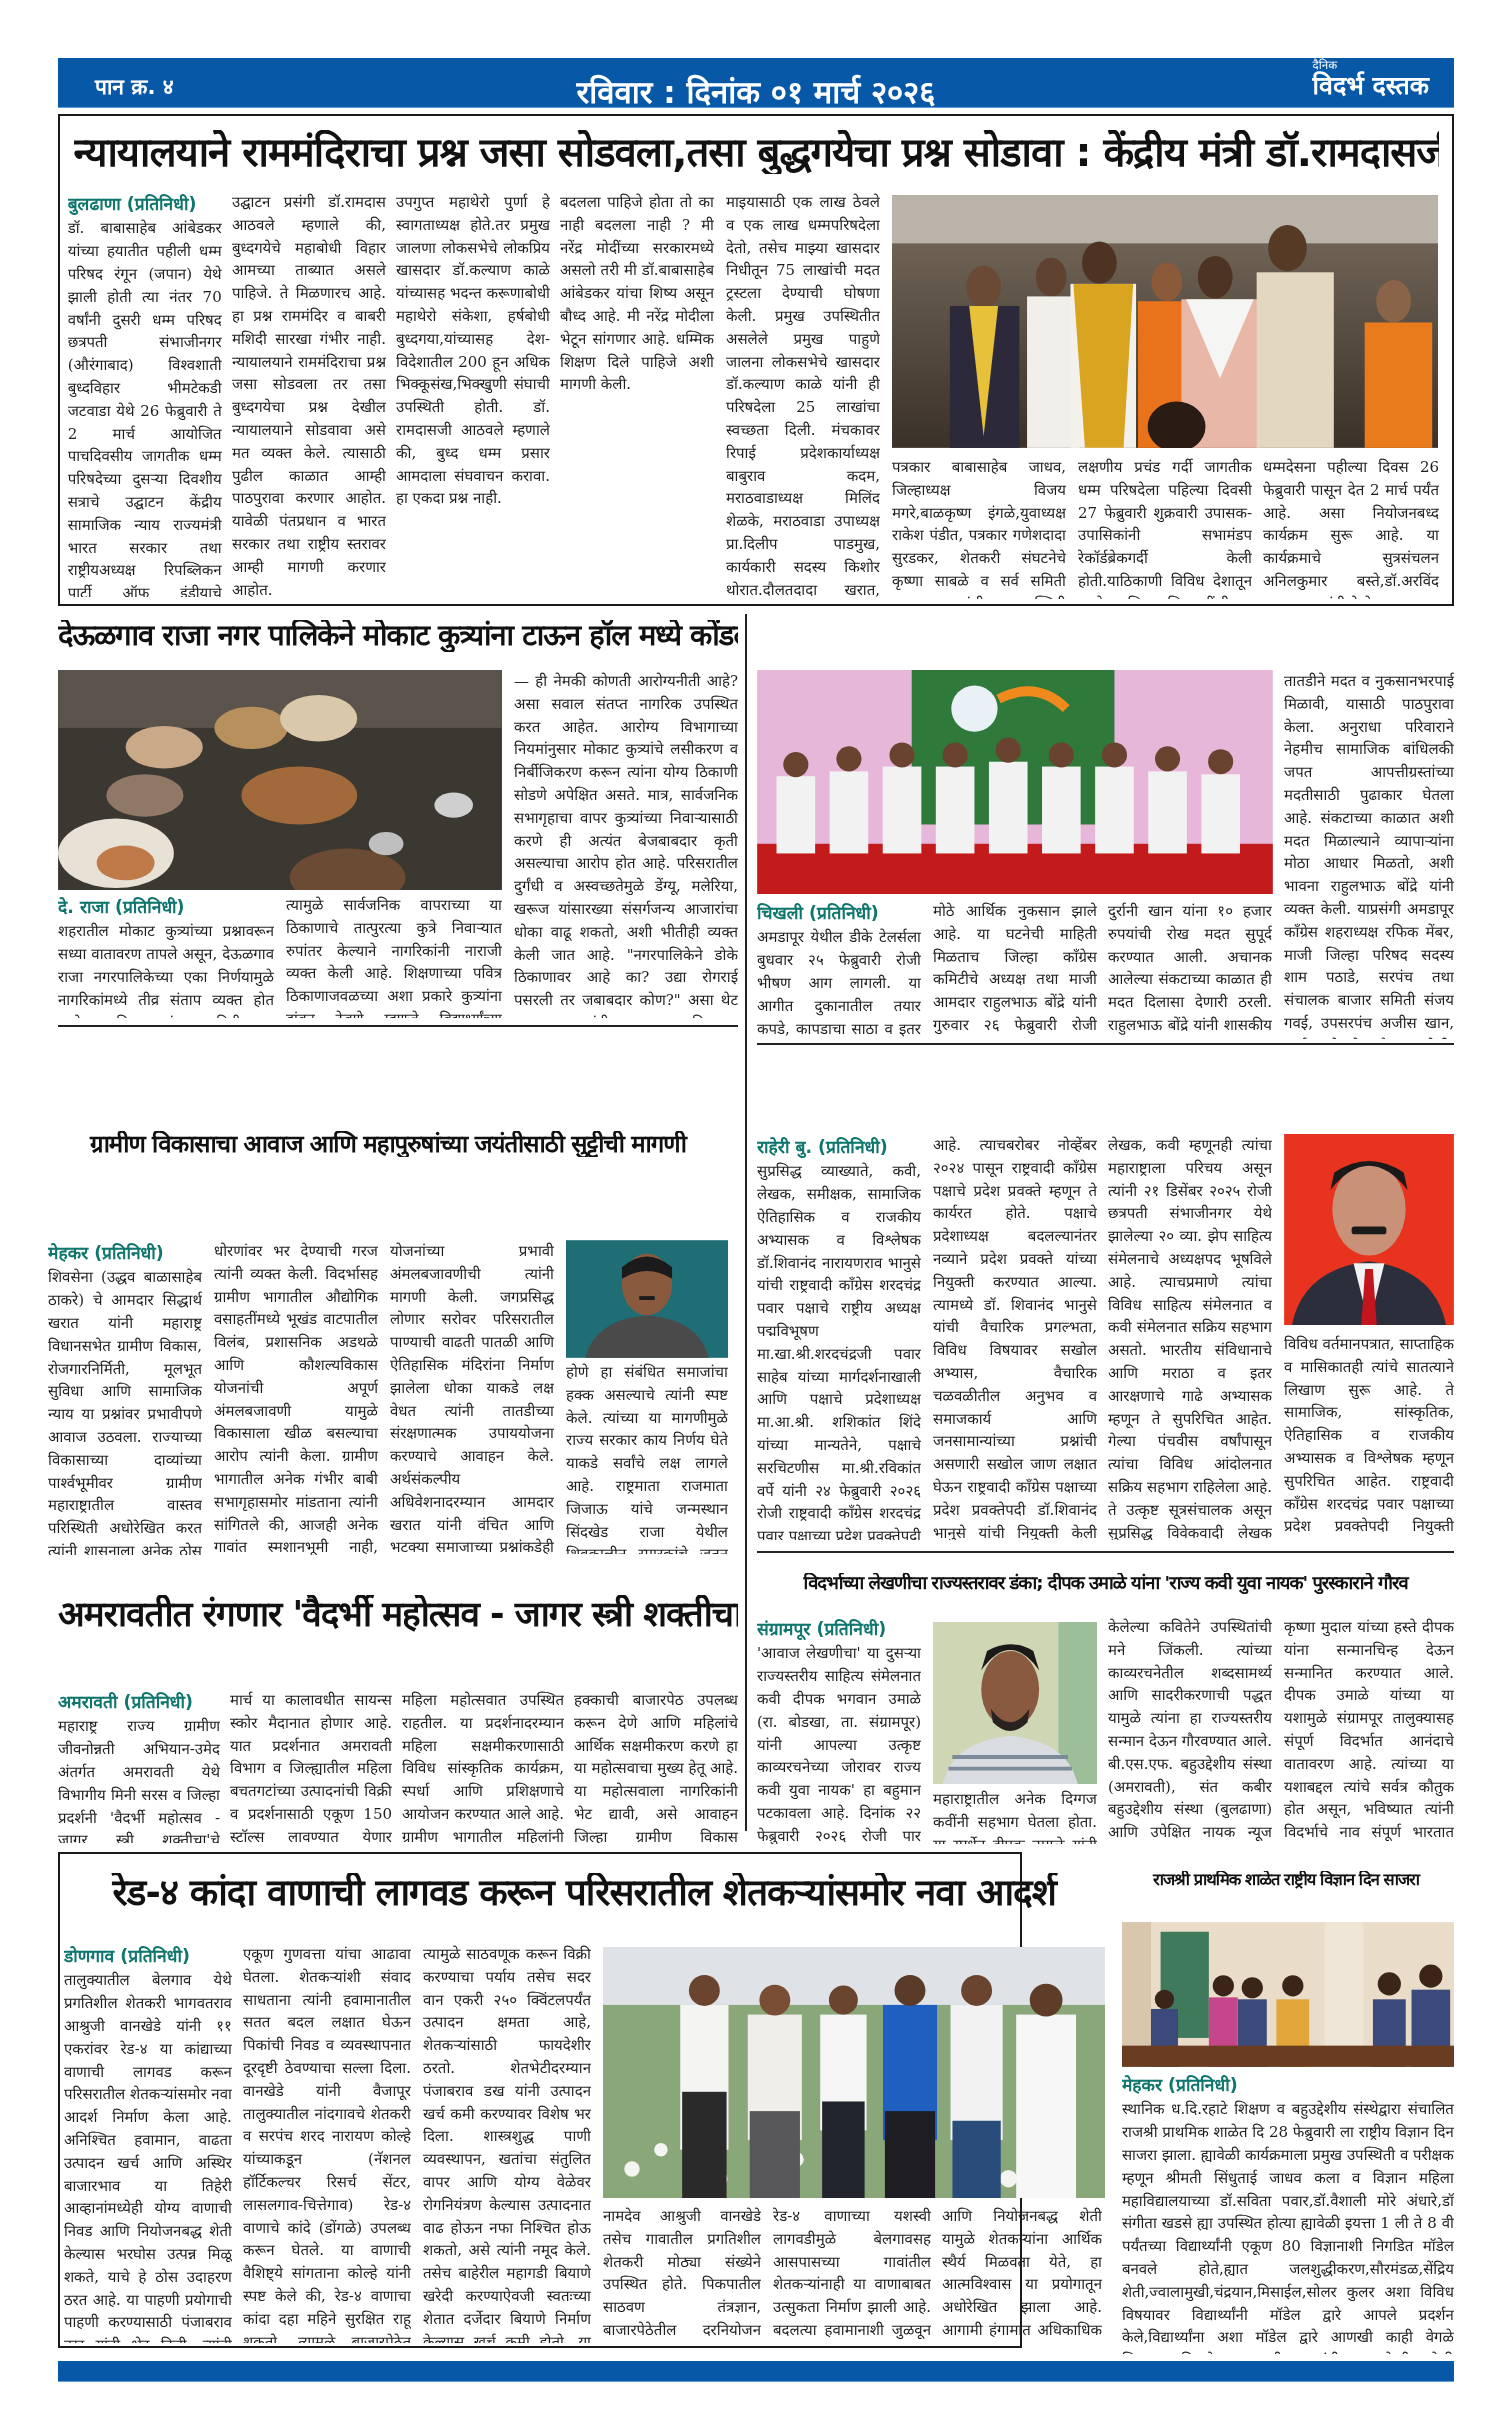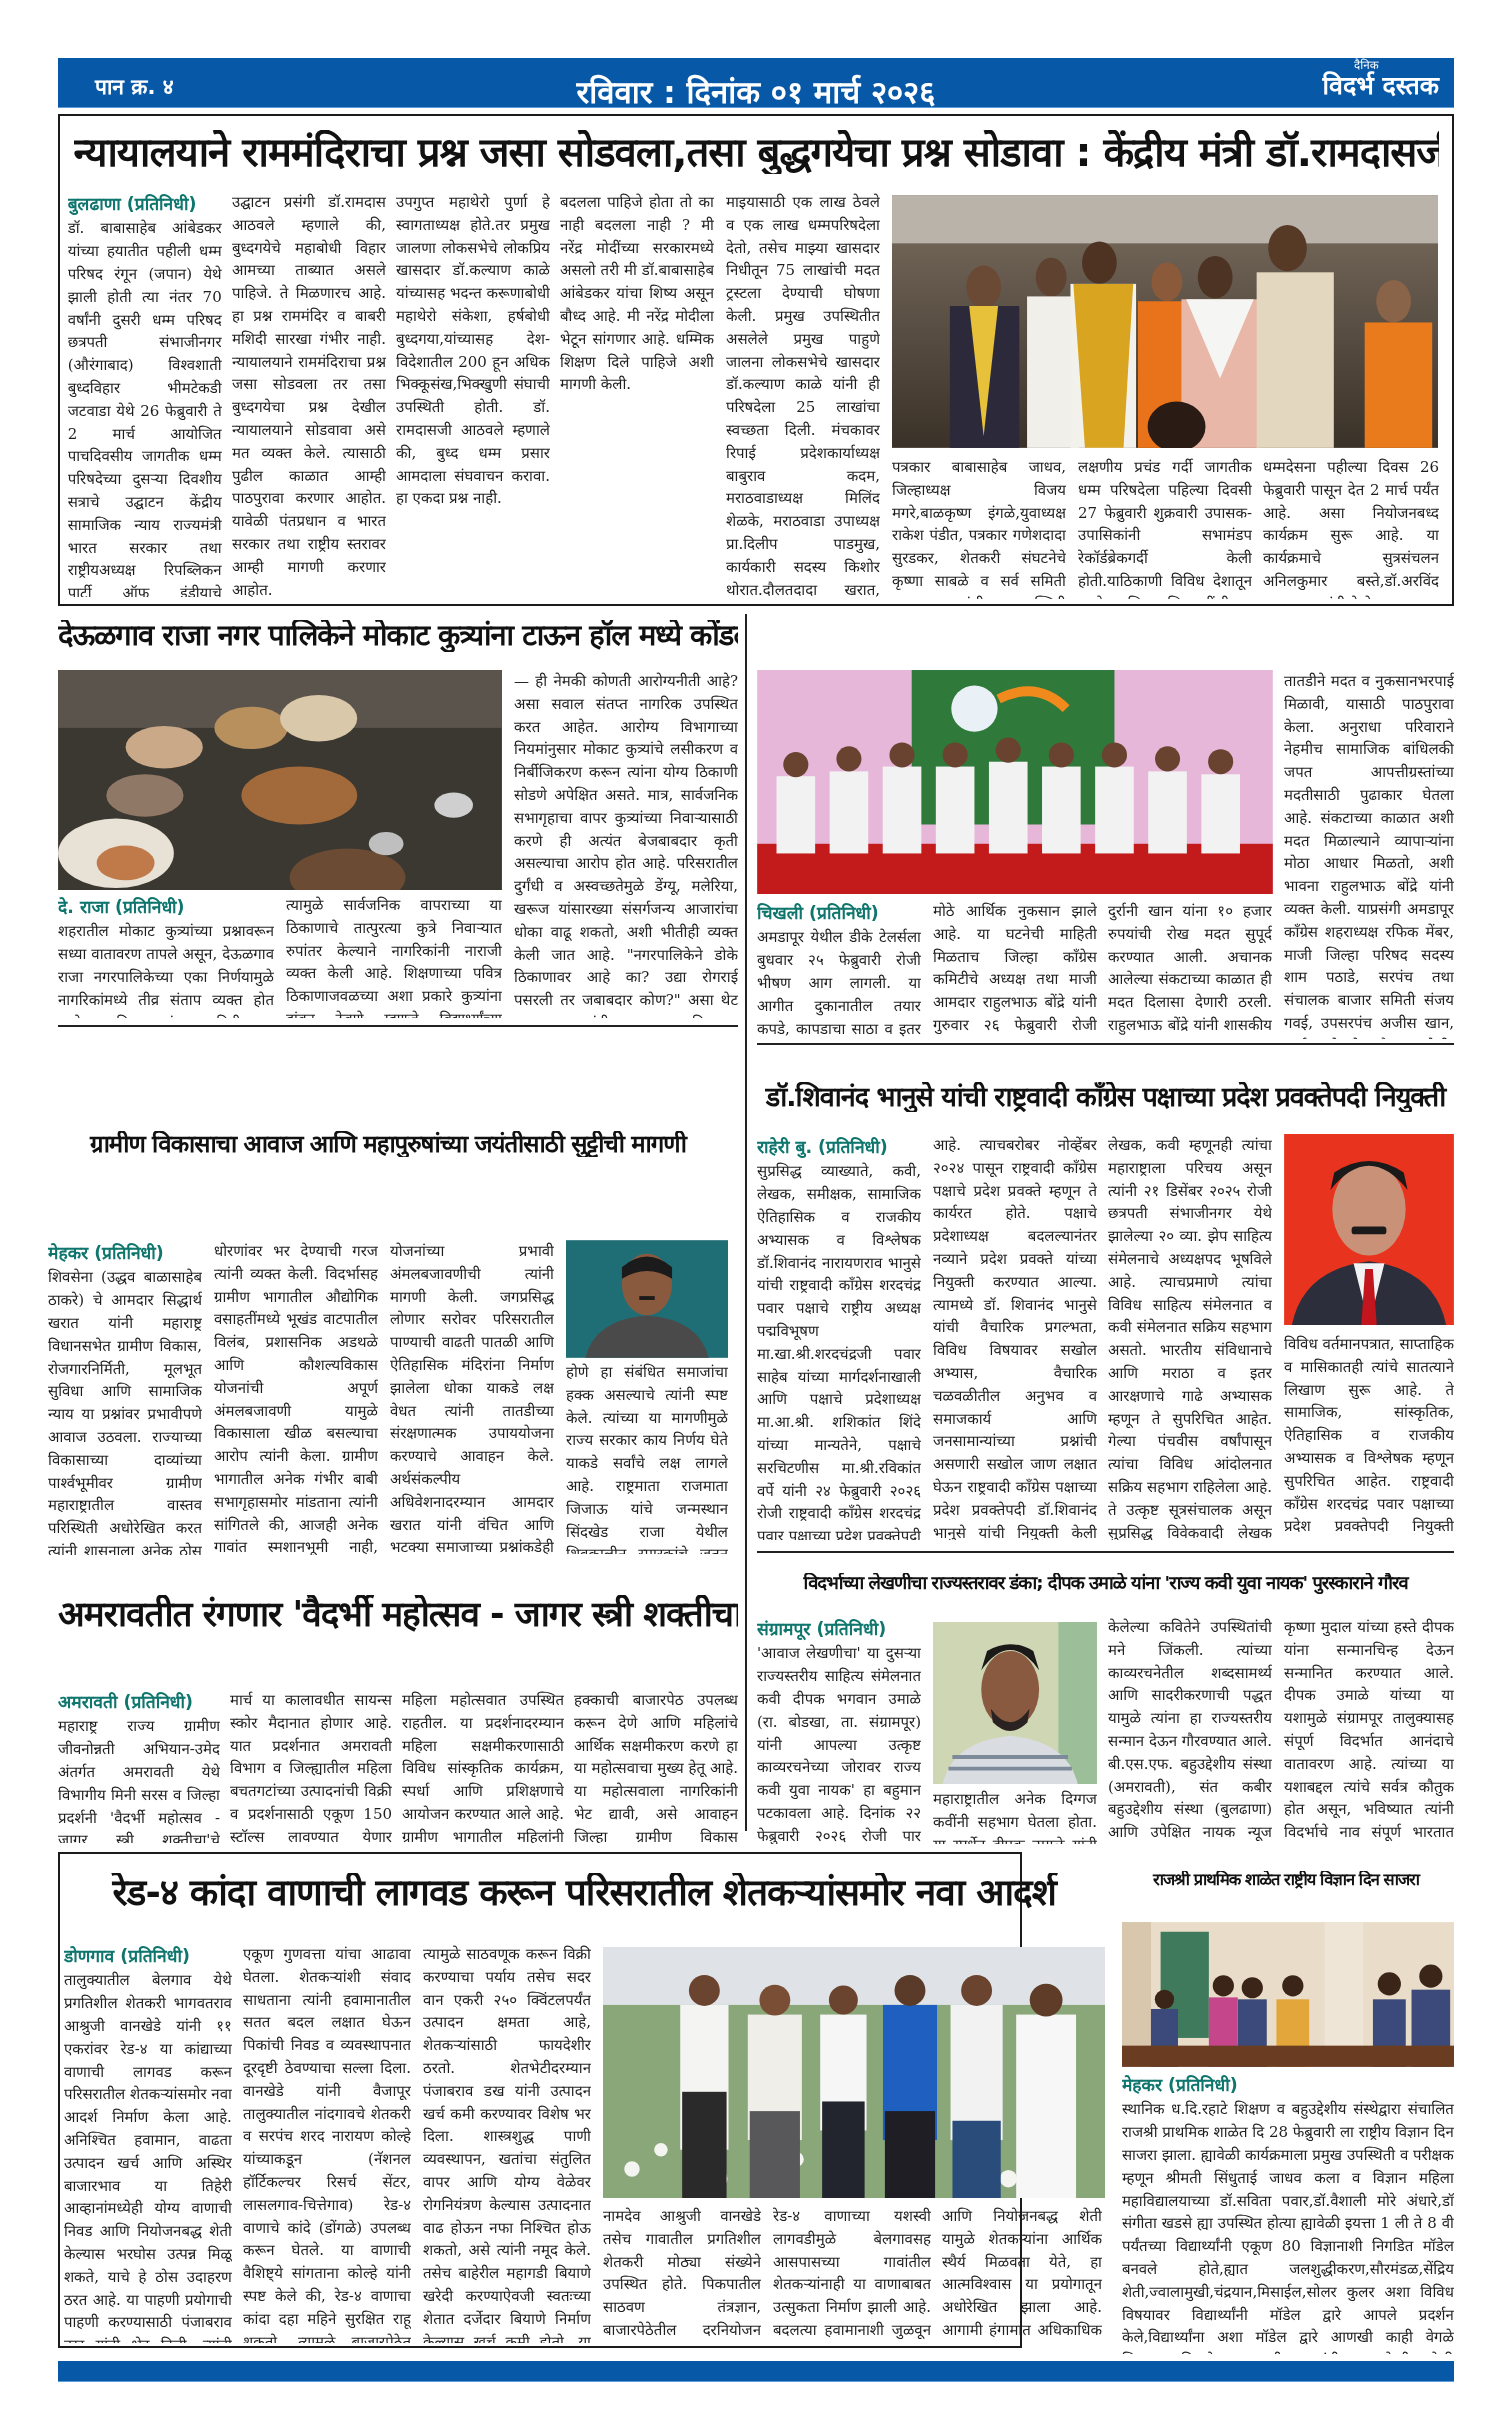--- a/index.html
+++ b/index.html
@@ -6,21 +6,21 @@
   html, body { width: 1505px; height: 2418px; background: #ffffff; overflow: hidden; }
   body { position: relative; font-family: "DejaVu Sans", "Liberation Sans", sans-serif; color: #1a1a1a; }
 
   .abs { position: absolute; }
 
   
   .masthead { left: 58px; top: 58px; width: 1396px; height: 50px; background: #0759a8; color: #fff;
               border-bottom: 1.9px solid #5d9bd8; }
   .masthead .page-no { position: absolute; left: 37px; top: 13.5px; font-size: 21px; font-weight: bold; }
   .masthead .date { position: absolute; left: 0; right: 0; top: 11.6px; text-align: center; font-size: 31px; font-weight: bold; }
-  .masthead .brand { position: absolute; right: 15px; top: 1.9px; text-align: center; line-height: 1; }
+  .masthead .brand { position: absolute; right: 25px; top: 1.9px; text-align: left; line-height: 1; }
   .masthead .brand .small { font-size: 11.6px; display: block; margin-right: 29px; }
   .masthead .brand .big { font-size: 25px; font-weight: bold; display: block; margin-top: 1.9px; }
 
   
   .box { border: 2.9px solid #1b1b1b; background: #fff; }
   .headline { font-family: "DejaVu Sans", sans-serif; font-weight: bold; color: #111; letter-spacing: -1px;
               white-space: nowrap; overflow: hidden; line-height: 1.1; }
   .col { font-family: "DejaVu Serif", "Liberation Serif", serif; font-size: 15px; line-height: 1.52;
          text-align: justify; color: #1e1e1e; overflow: hidden; }
   .dateline { font-family: "DejaVu Sans", sans-serif; font-weight: bold; font-size: 17.4px; color: #0f766e; display: block; }
@@ -174,21 +174,20 @@
       <path d="M58 28 Q84 6 110 28 L110 40 Q84 24 58 40Z" fill="#1b1b1b"></path>
       <rect x="76" y="58" width="16" height="4" fill="#1b1b1b"></rect>
       <path d="M20 122 Q30 82 84 78 Q138 82 148 122Z" fill="#4a4a4a"></path>
     </svg>
   </div>
   <div class="abs col" style="left:518px; top:328px; width:162px; height:193px;">होणे हा संबंधित समाजांचा हक्क असल्याचे त्यांनी स्पष्ट केले. त्यांच्या या मागणीमुळे राज्य सरकार काय निर्णय घेते याकडे सर्वांचे लक्ष लागले आहे. राष्ट्रमाता राजमाता जिजाऊ यांचे जन्मस्थान सिंदखेड राजा येथील शिवकालीन स्मारकांचे जतन करण्याची मागणी करत संत सेवालाल महाराज यांच्या जयंतीनिमित्त सुट्टी जाहीर करण्याचा आग्रह धरला.</div>
 </div>
 
 <div class="abs" style="left:757px; top:1043px; width:697px; height:502px;">
   <div class="abs rule-h" style="left:0; top:0; width:697px;"></div>
-  <div class="abs headline" style="left:0; top:39px; width:697px; font-size:27px; text-align:center;">डॉ.शिवानंद भानुसे यांची राष्ट्रवादी काँग्रेस पक्षाच्या प्रदेश प्रवक्तेपदी नियुक्ती</div>
   <div class="abs col" style="left:0; top:91px; width:164px; height:406px;">
     <span class="dateline">राहेरी बु. (प्रतिनिधी)</span>
     <span>सुप्रसिद्ध व्याख्याते, कवी, लेखक, समीक्षक, सामाजिक ऐतिहासिक व राजकीय अभ्यासक व विश्लेषक डॉ.शिवानंद नारायणराव भानुसे यांची राष्ट्रवादी काँग्रेस शरदचंद्र पवार पक्षाचे राष्ट्रीय अध्यक्ष पद्मविभूषण मा.खा.श्री.शरदचंद्रजी पवार साहेब यांच्या मार्गदर्शनाखाली आणि पक्षाचे प्रदेशाध्यक्ष मा.आ.श्री. शशिकांत शिंदे यांच्या मान्यतेने, पक्षाचे सरचिटणीस मा.श्री.रविकांत वर्पे यांनी २४ फेब्रुवारी २०२६ रोजी राष्ट्रवादी काँग्रेस शरदचंद्र पवार पक्षाच्या प्रदेश प्रवक्तेपदी नियुक्ती केली आहे. डॉ.शिवानंद भानुसे हे गेल्या २५ वर्षांपासून संभाजी ब्रिगेडच्या सक्रिय होते. संभाजी ब्रिगेडच्या व मराठा सेवा संघाच्या विविध पदावर त्यांनी उल्लेखनीय कार्य केले</span>
   </div>
   <div class="abs col" style="left:176px; top:91px; width:164px; height:406px;">आहे. त्याचबरोबर नोव्हेंबर २०२४ पासून राष्ट्रवादी काँग्रेस पक्षाचे प्रदेश प्रवक्ते म्हणून ते कार्यरत होते. पक्षाचे प्रदेशाध्यक्ष बदलल्यानंतर नव्याने प्रदेश प्रवक्ते यांच्या नियुक्ती करण्यात आल्या. त्यामध्ये डॉ. शिवानंद भानुसे यांची वैचारिक प्रगल्भता, विविध विषयावर सखोल अभ्यास, वैचारिक चळवळीतील अनुभव व समाजकार्य आणि जनसामान्यांच्या प्रश्नांची असणारी सखोल जाण लक्षात घेऊन राष्ट्रवादी काँग्रेस पक्षाच्या प्रदेश प्रवक्तेपदी डॉ.शिवानंद भानुसे यांची नियुक्ती केली आहे. डॉ.शिवानंद भानुसे हे बुलढाणा जिल्ह्यातील सिंदखेडराजा तालुक्यातील विझोरा येथील रहिवासी असून, सध्या ते छत्रपती संभाजीनगर येथील देवगिरी महाविद्यालयात कार्यरत आहेत. सुप्रसिद्ध लेखक,</div>
   <div class="abs col" style="left:351px; top:91px; width:164px; height:406px;">लेखक, कवी म्हणूनही त्यांचा महाराष्ट्राला परिचय असून त्यांनी २१ डिसेंबर २०२५ रोजी छत्रपती संभाजीनगर येथे झालेल्या २० व्या. झेप साहित्य संमेलनाचे अध्यक्षपद भूषविले आहे. त्याचप्रमाणे त्यांचा विविध साहित्य संमेलनात व कवी संमेलनात सक्रिय सहभाग असतो. भारतीय संविधानाचे आणि मराठा व इतर आरक्षणाचे गाढे अभ्यासक म्हणून ते सुपरिचित आहेत. गेल्या पंचवीस वर्षांपासून त्यांचा विविध आंदोलनात सक्रिय सहभाग राहिलेला आहे. ते उत्कृष्ट सूत्रसंचालक असून सुप्रसिद्ध विवेकवादी लेखक म्हणून ते परिचित आहेत. विविध टीव्ही चॅनलच्या माध्यमातून विविध विषयावर चर्चेसाठी त्यांना सातत्याने सहभागी केले जाते. संपूर्ण महाराष्ट्रभर व देशभर त्यांचे विविध विषयावर व्याख्याने झाले आहेत.</div>
   <div class="abs photo" style="left:527px; top:91px; width:170px; height:191px;">
     <svg width="170" height="191" viewBox="0 0 176 198">
       <rect width="176" height="198" fill="#e8341e"></rect>
       <ellipse cx="88" cy="78" rx="38" ry="48" fill="#c99278"></ellipse>

